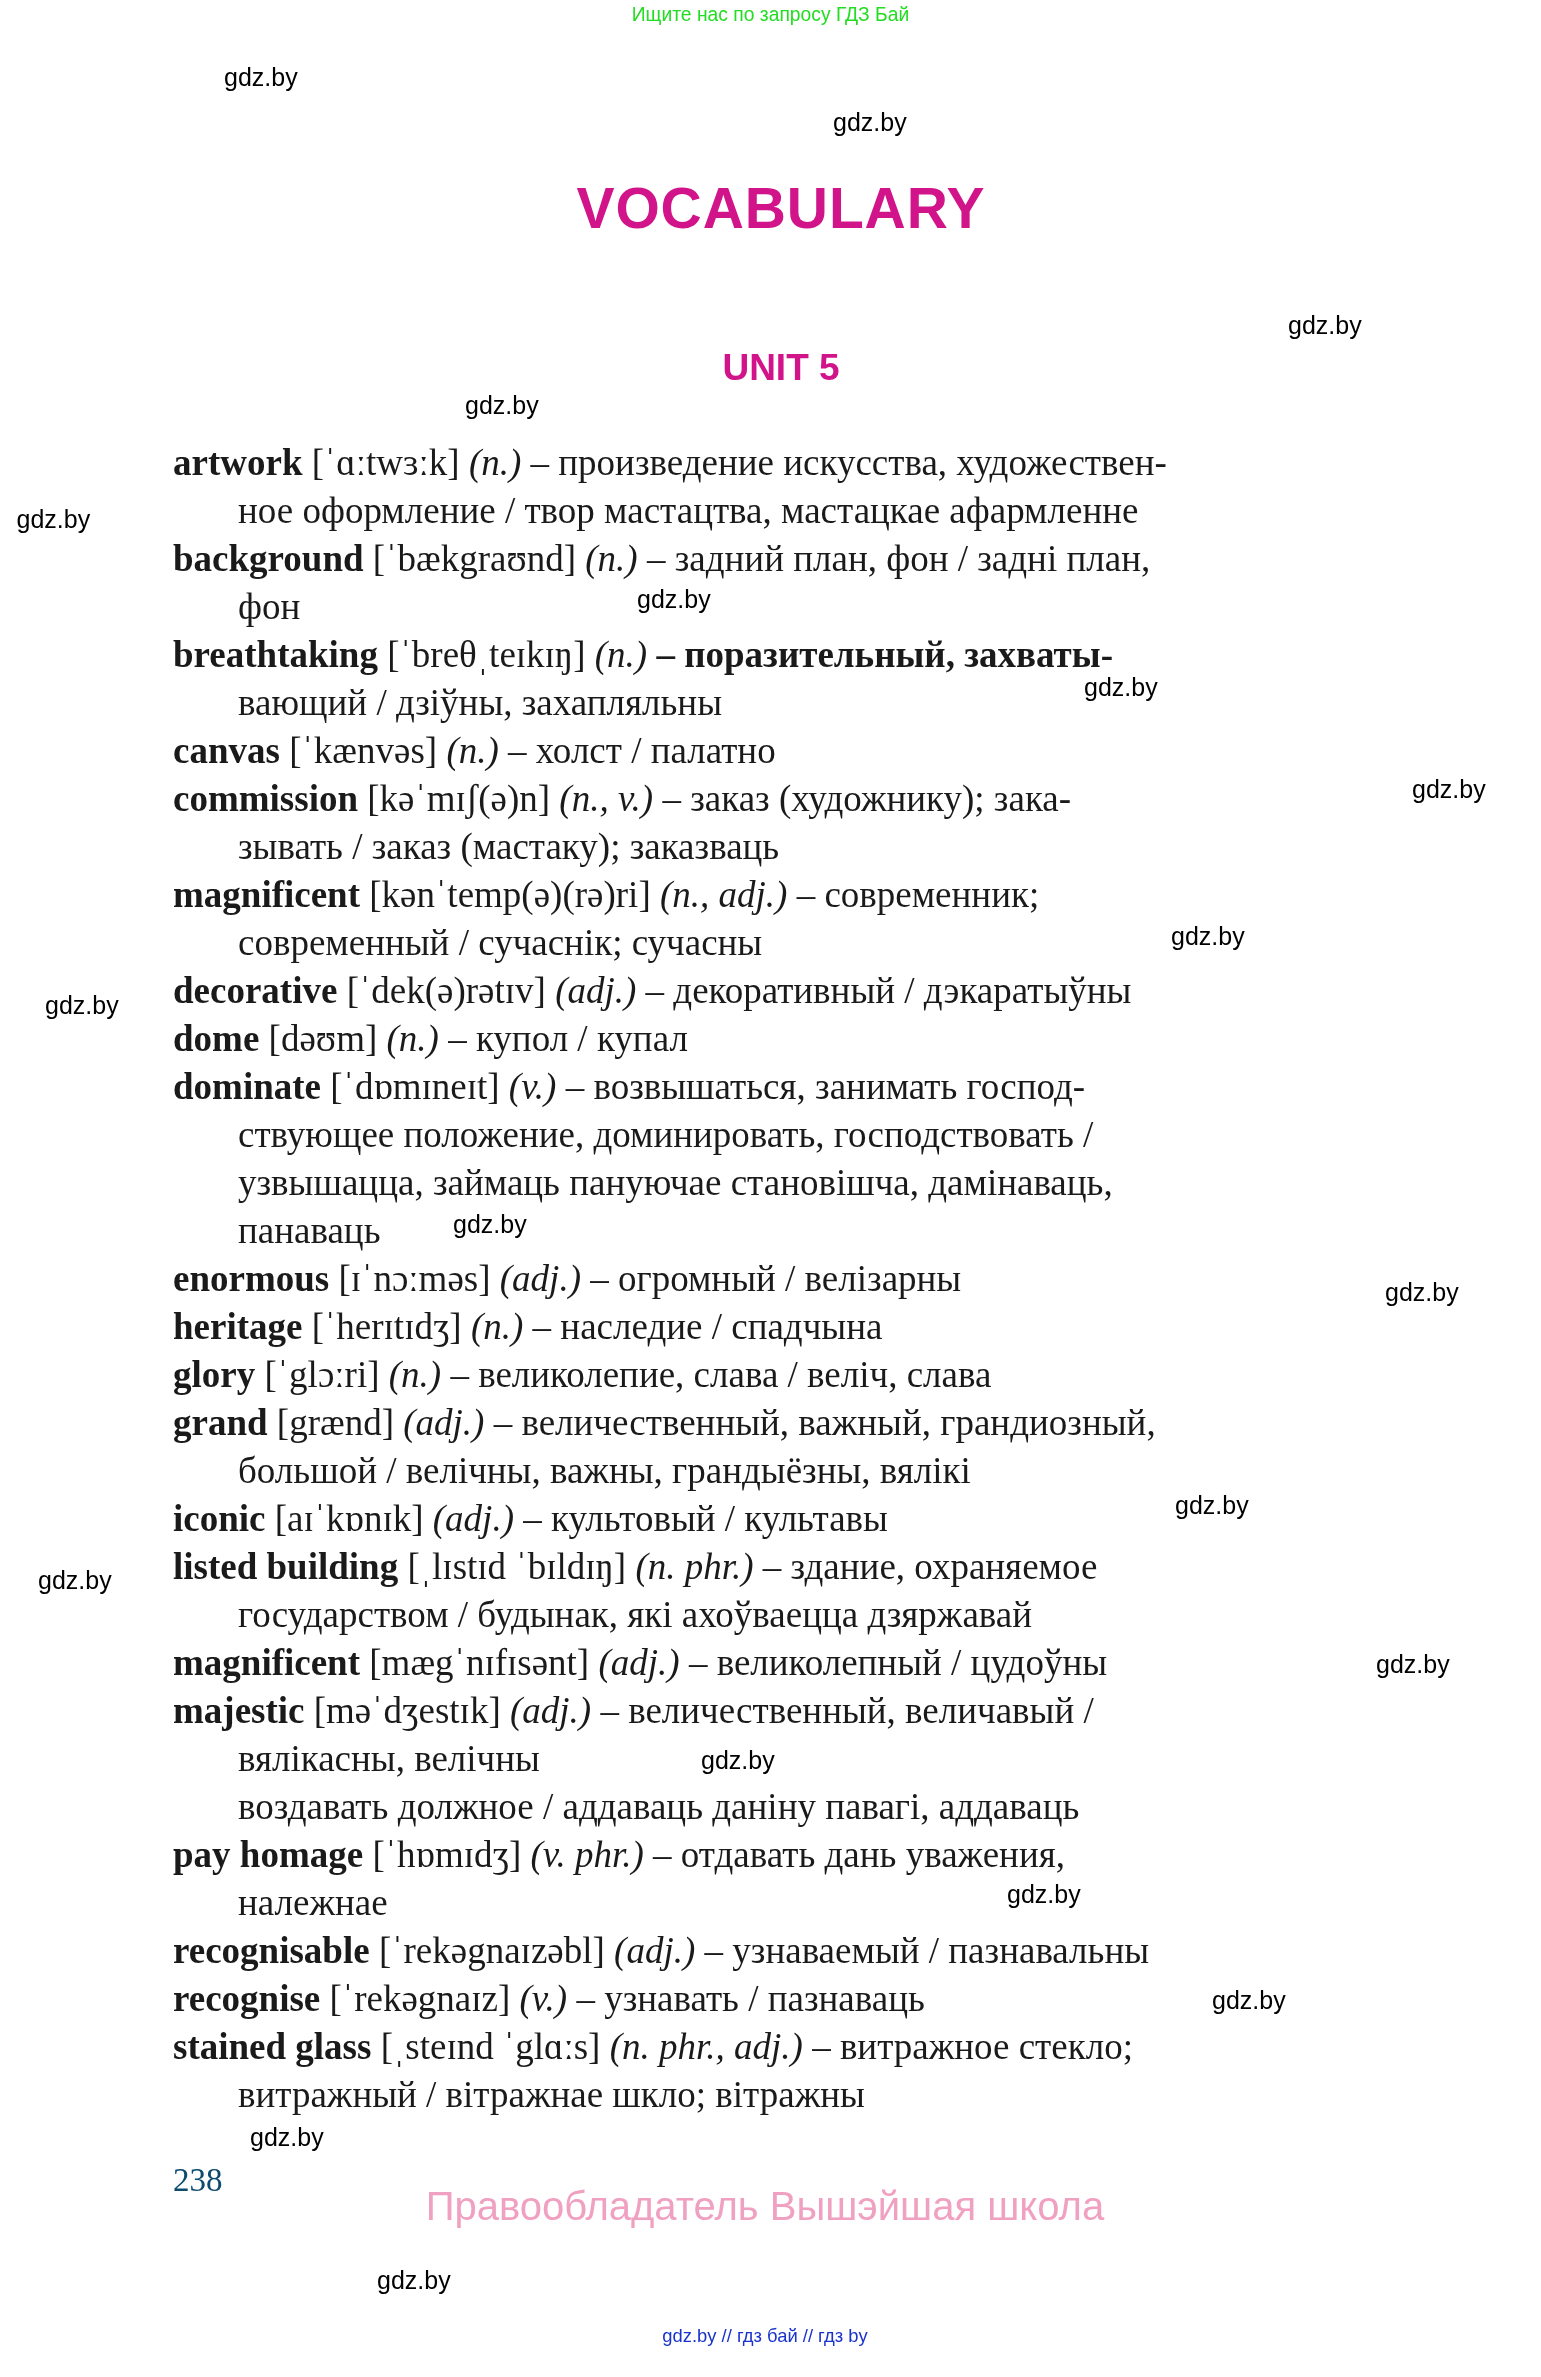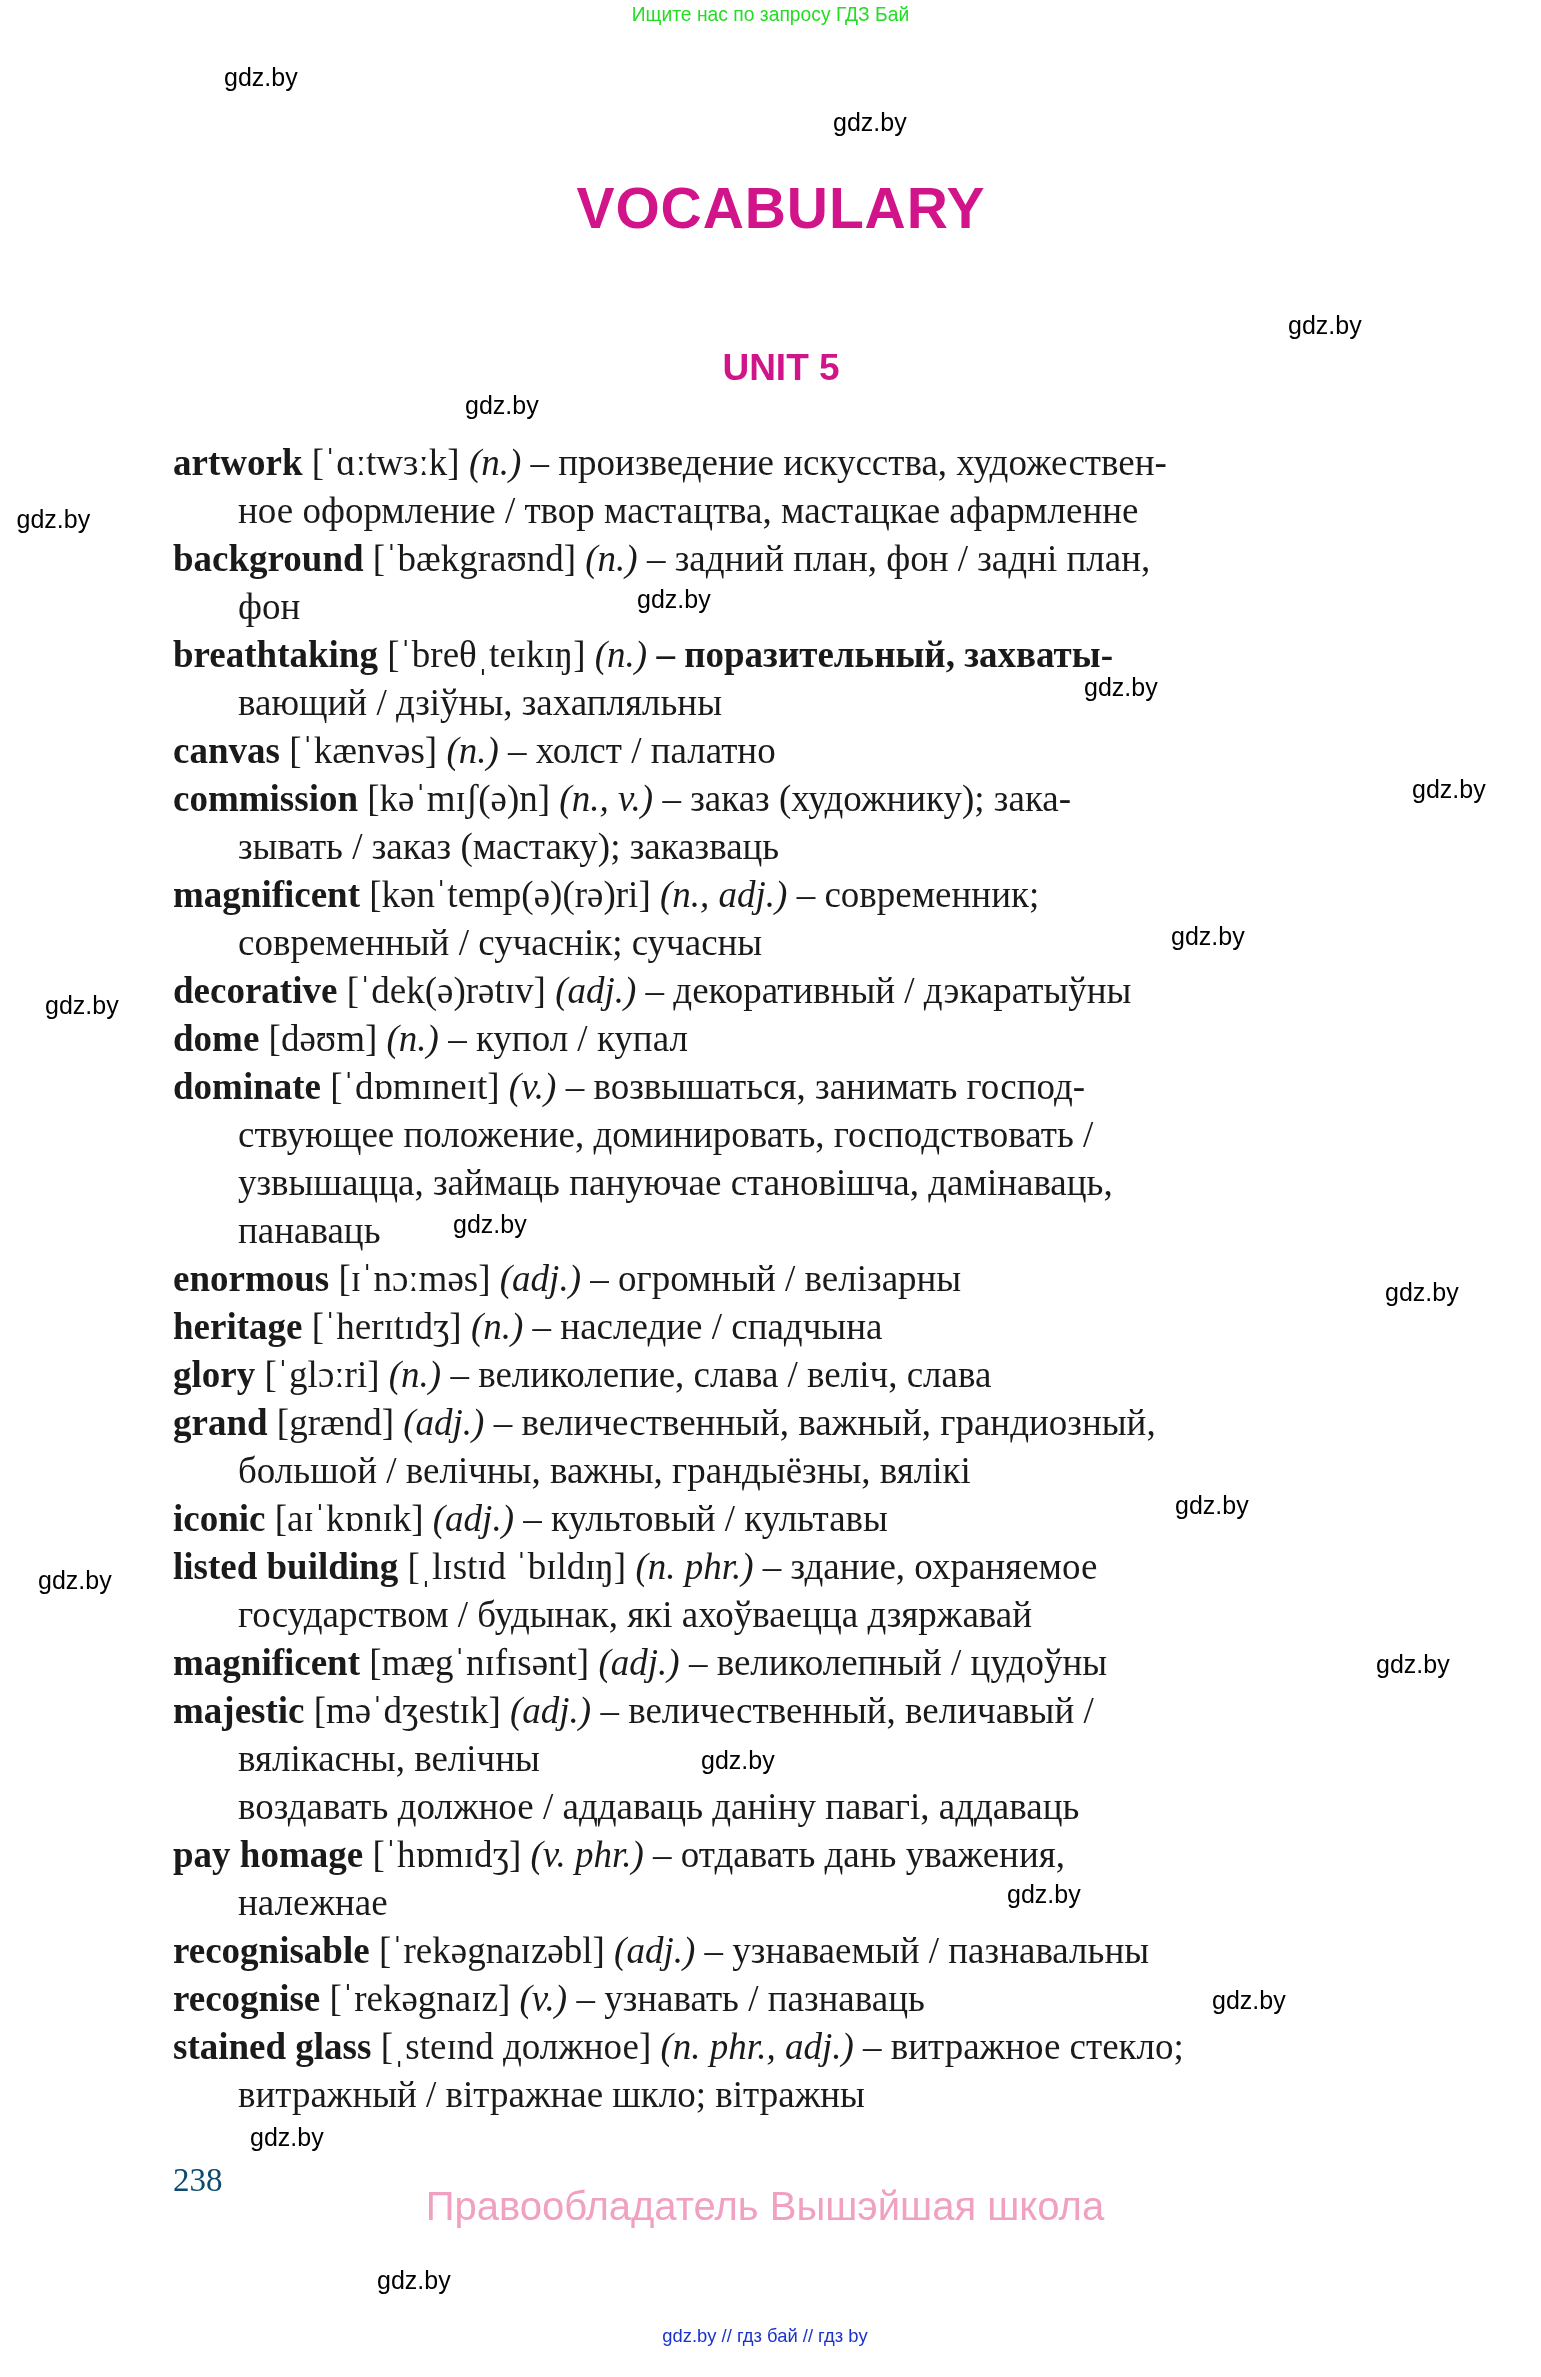--- a/index.html
+++ b/index.html
@@ -180,21 +180,21 @@
       <span style="white-space: pre;"> – узнаваемый / пазнавальны</span>
     </div>
     <div class="line">
       <span class="hw" style="white-space: pre;">recognise</span>
       <span style="white-space: pre;"> [ˈrekəgnaɪz] </span>
       <span class="pos" style="white-space: pre;">(v.)</span>
       <span style="white-space: pre;"> – узнавать / пазнаваць</span>
     </div>
     <div class="line">
       <span class="hw" style="white-space: pre;">stained glass</span>
-      <span style="white-space: pre;"> [ˌsteɪnd должное] </span>
+      <span style="white-space: pre;"> [ˌsteɪnd ˈglɑːs] </span>
       <span class="pos" style="white-space: pre;">(n. phr., adj.)</span>
       <span style="white-space: pre;"> – витражное стекло;</span>
     </div>
     <div class="line cont">
       <span>витражный / вітражнае шкло; вітражны</span>
     </div>
   </div>
 
 <div id="watermarks">
     <div class="abs wm" style="left: 224px; top: 64px;">gdz.by</div>

